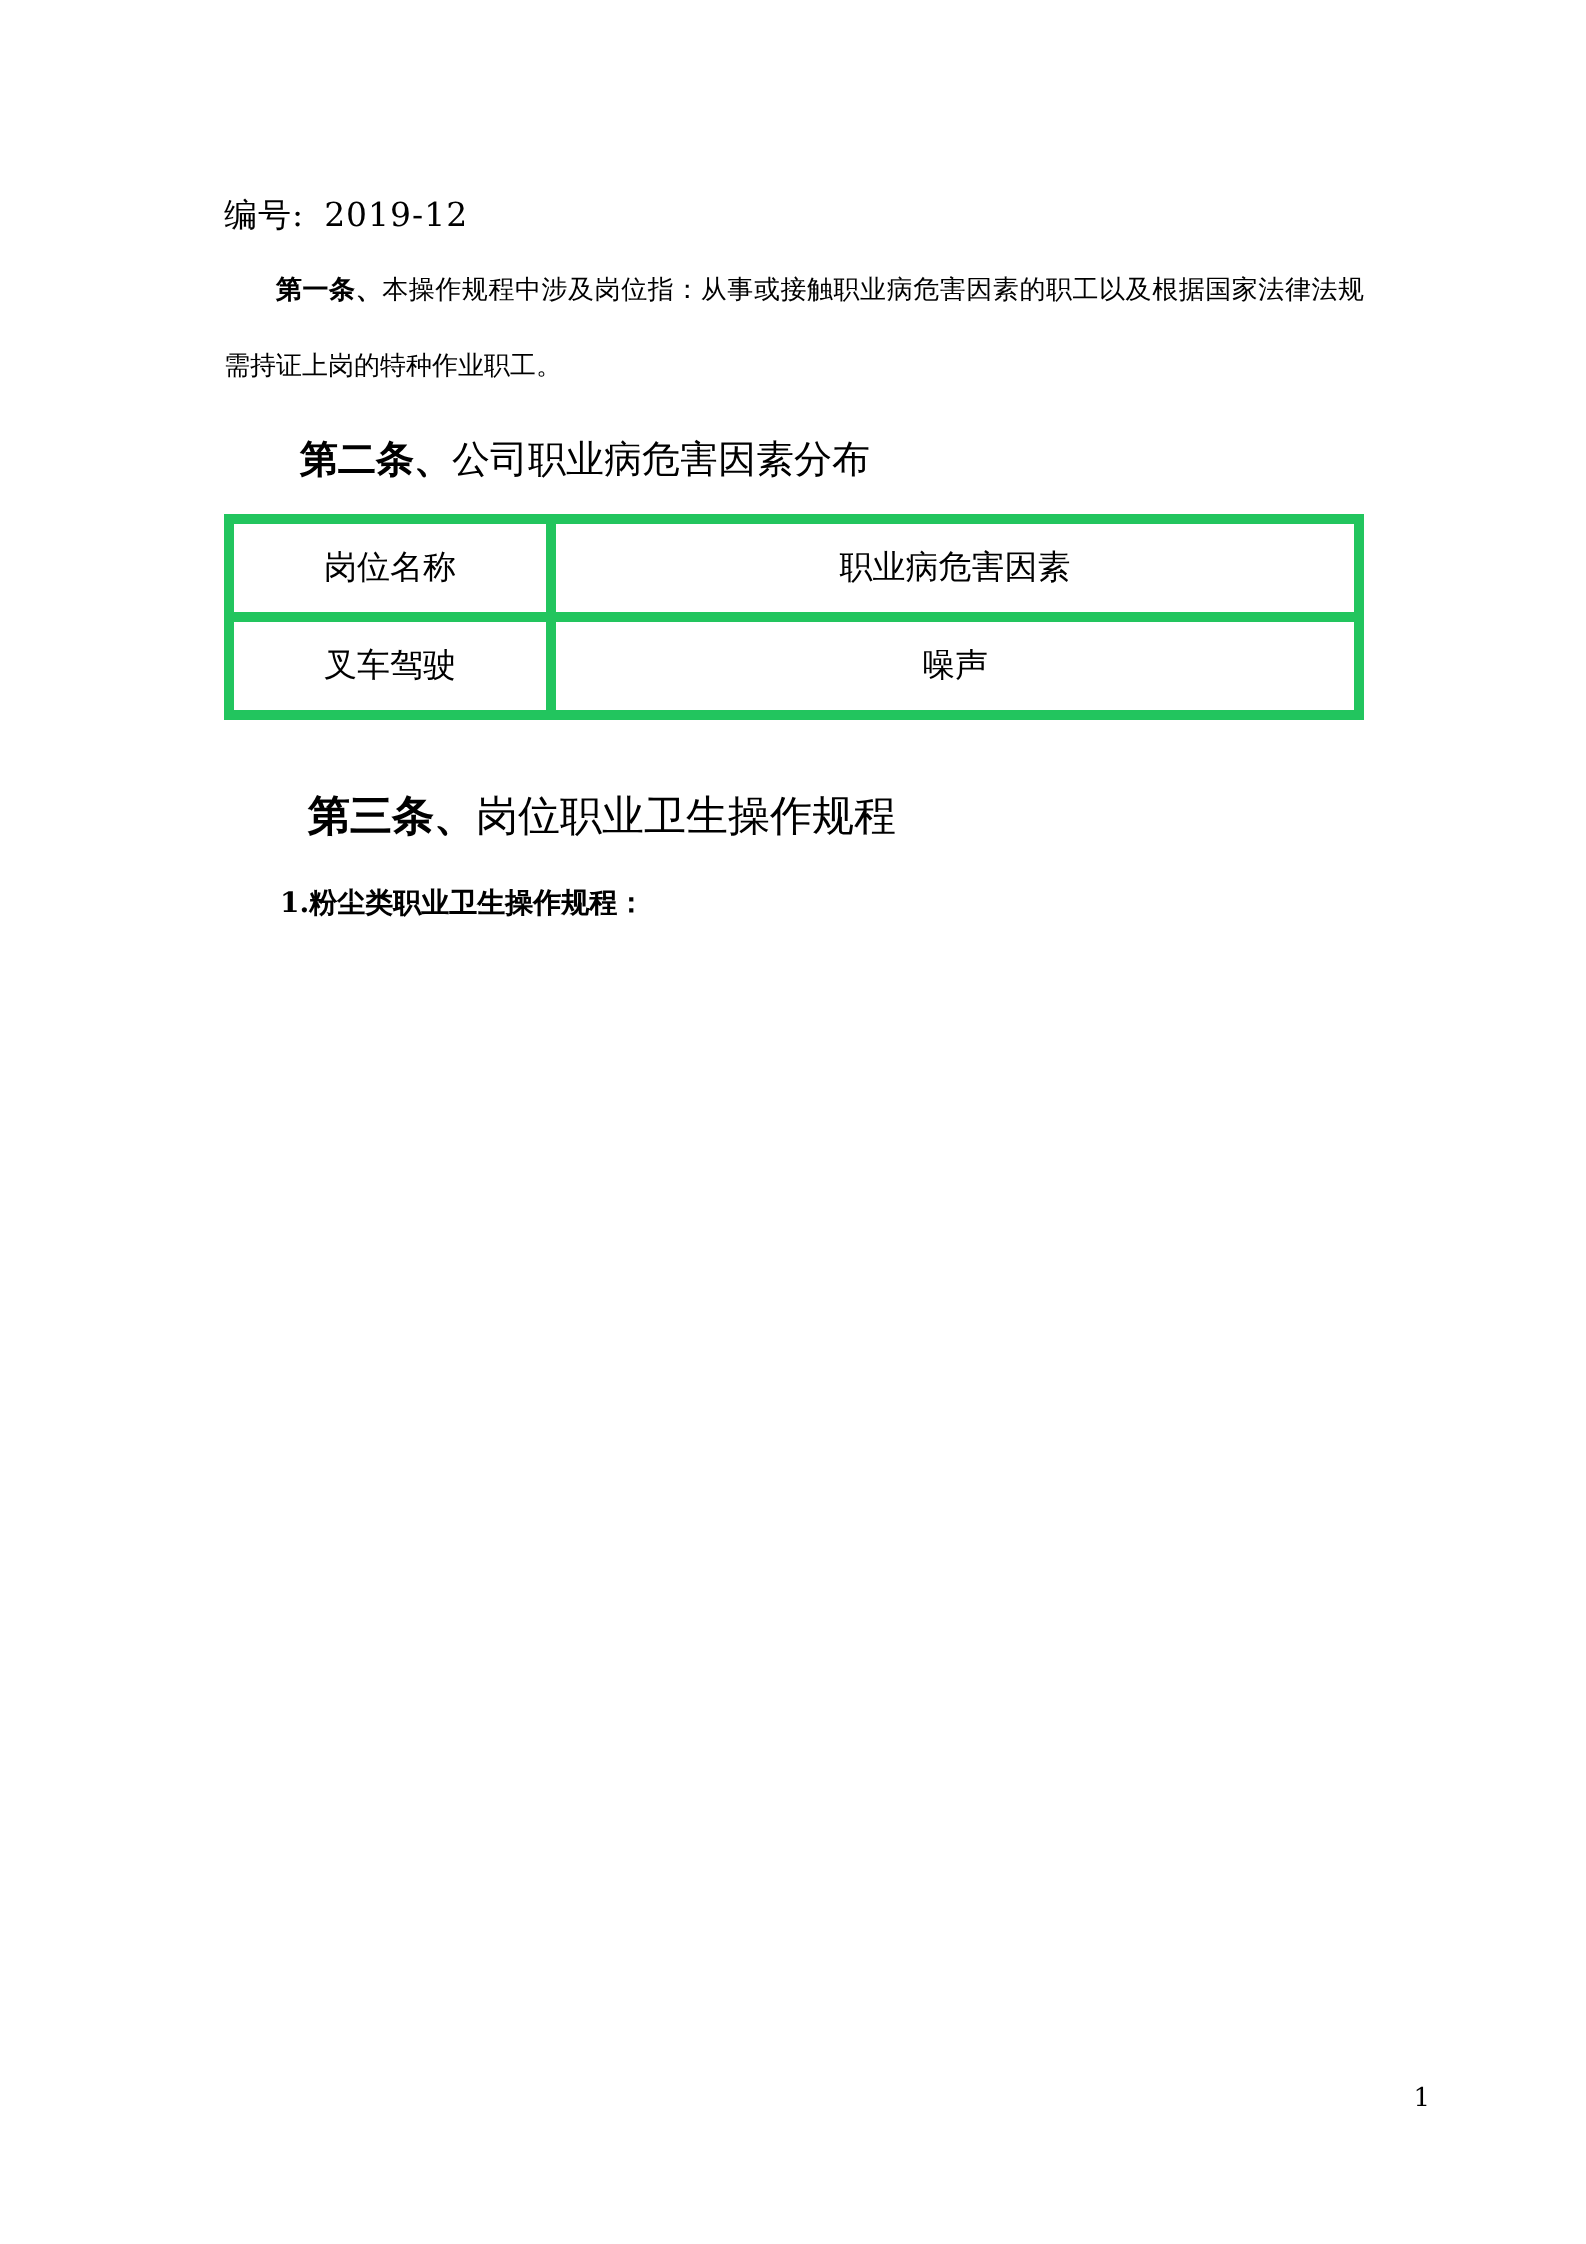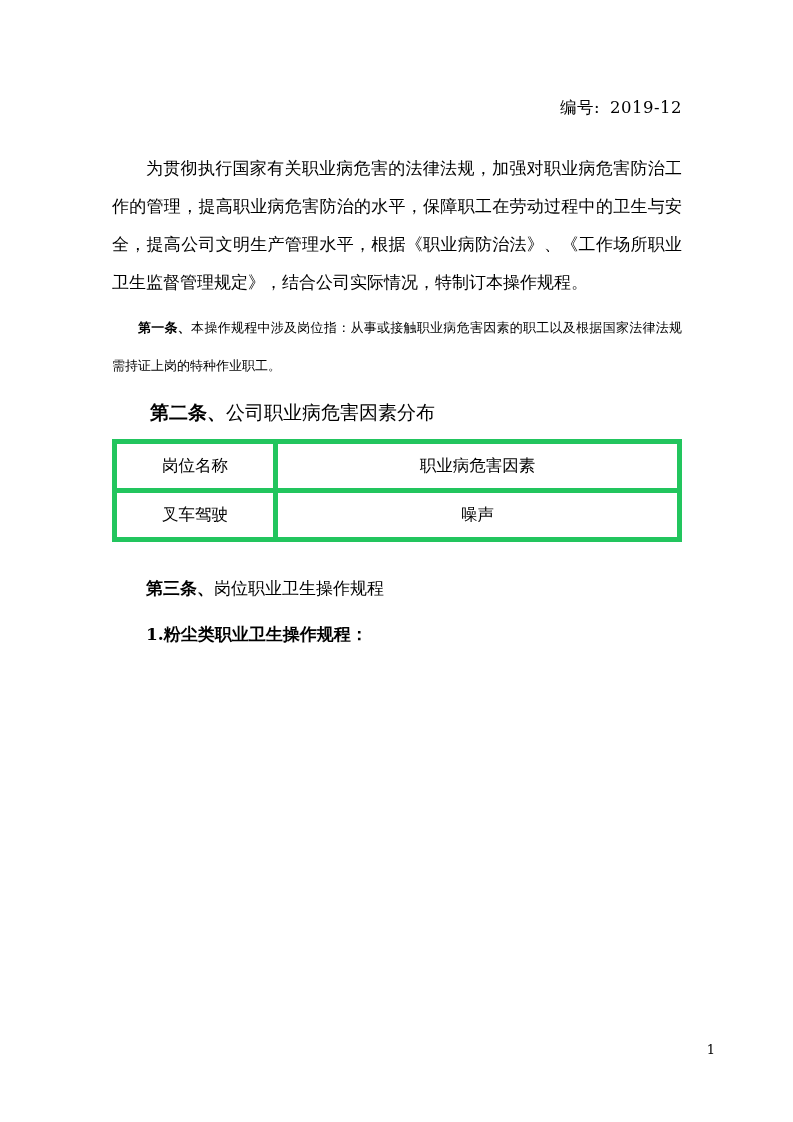--- a/index.html
+++ b/index.html
@@ -26,21 +26,21 @@
   }
   .content {
     position: absolute;
     left: 112px;
     top: 0;
     width: 570px;
   }
 
   .doc-number {
     margin-top: 97px;
-    text-align: right;
+    text-align: left;
     font-size: 16.5px;
     letter-spacing: 0.5px;
     font-family: "DejaVu Serif", "Liberation Serif", serif;
   }
   .doc-number .num-label { margin-right: 10px; }
 
   .doc-title {
     margin-top: 52px;
     text-align: center;
     font-size: 23px;
@@ -91,30 +91,29 @@
   table.haz td.col-post { width: 148px; }
 
   .row-h1 td { height: 32px; }
   .row-h2 td { height: 68px; }
   .row-h3 td { height: 68px; }
   .row-h4 td { height: 32px; }
   .row-h5 td { height: 32px; }
 
   .sec {
     margin-top: 30px;
-    font-size: 17px;
+    font-size: 21px;
     line-height: 36px;
     text-indent: 2em;
-    font-family: Liberation Mono, monospace;
   }
   .sec b { font-weight: bold; }
 
   .subsec {
     margin-top: 8px;
-    font-size: 17px;
+    font-size: 14px;
     line-height: 36px;
     font-weight: bold;
     text-indent: 2em;
   }
 
   .page-number {
     position: absolute;
     right: 78px;
     top: 1042px;
     font-size: 13px;
@@ -125,21 +124,20 @@
 <body>
 
 <div class="page">
   <div class="content">
 
     <div class="doc-number">
       <span class="num-label">编号:</span><span>2019-12</span>
     </div>
 
 
-    <div class="para">为贯彻执行国家有关职业病危害的法律法规，加强对职业病危害防治工作的管理，提高职业病危害防治的水平，保障职工在劳动过程中的卫生与安全，提高公司文明生产管理水平，根据《职业病防治法》、《工作场所职业卫生监督管理规定》，结合公司实际情况，特制订本操作规程。</div>
 
     <div class="article">
       <b>第一条、</b><span>本操作规程中涉及岗位指：从事或接触职业病危害因素的职工以及根据国家法律法规需持证上岗的特种作业职工。</span>
     </div>
 
     <div class="article-head">
       <b>第二条、</b><span>公司职业病危害因素分布</span>
     </div>
 
     <table class="haz">

